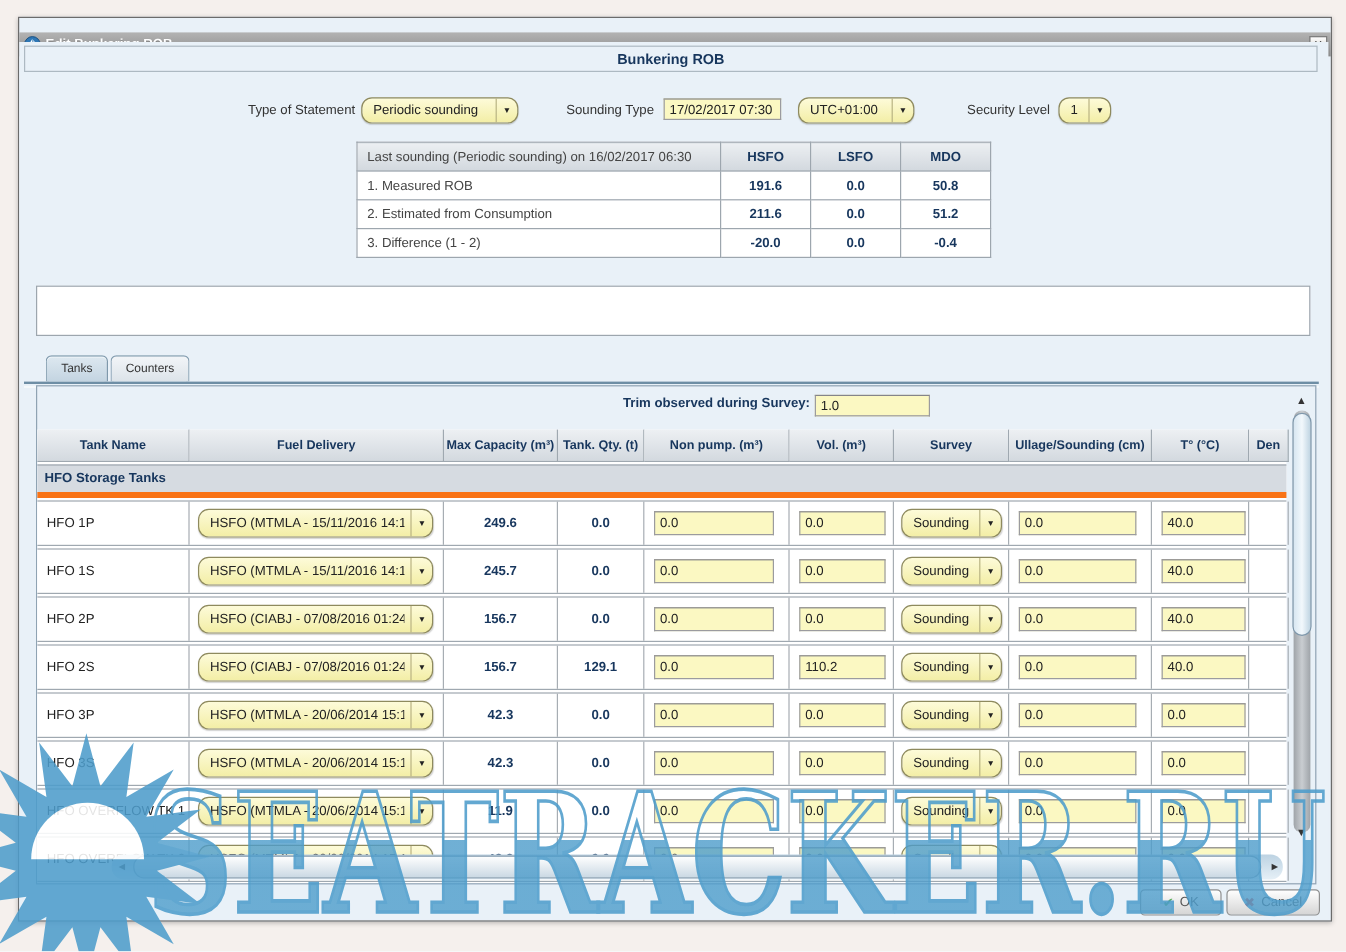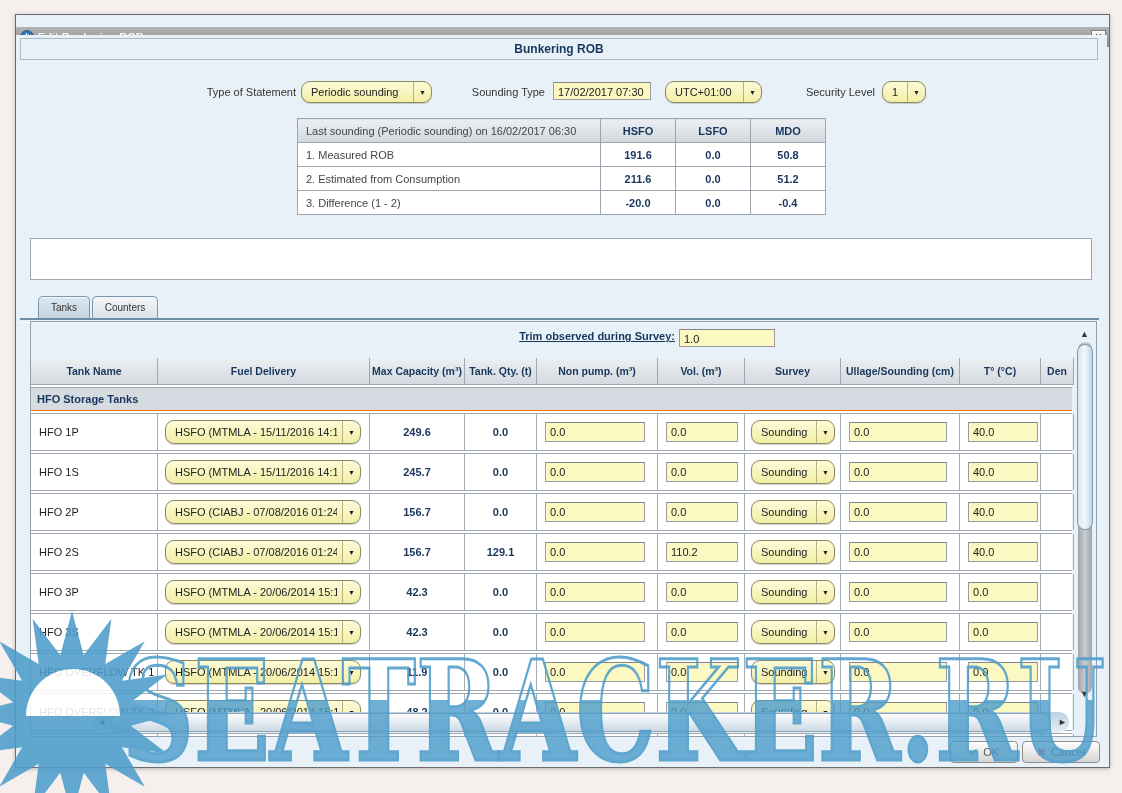--- a/index.html
+++ b/index.html
@@ -42,29 +42,29 @@
   .tab{position:absolute;top:261px;height:22px;border:1px solid #7E98AB;border-bottom:none;
        border-radius:5px 5px 0 0;display:flex;align-items:center;justify-content:center;
        font-size:10px;color:#333;cursor:default;box-sizing:border-box;}
   .tab.active{background:linear-gradient(#DDE8F0,#C3D4E1);font-weight:normal;box-shadow:inset 0 1px 0 #F4F9FC;}
   .tab.inactive{background:linear-gradient(#F2F5F8,#DCE3E9);}
   .tab-underline{position:absolute;left:4px;top:283px;width:1079px;height:2px;
                  border-top:2px solid #6E8EA5;border-bottom:1px solid #FDFEFE;}
   
   .tabpanel{position:absolute;left:14px;top:286px;width:1067px;height:416px;border:1px solid #8FA3B3;
             background:#E9F1F8;box-sizing:border-box;overflow:hidden;}
-  .trim-label{position:absolute;left:384px;top:8px;width:260px;text-align:right;font-weight:bold;color:#17365D;text-decoration:underline;}
+  .trim-label{position:absolute;left:384px;top:8px;width:260px;text-align:right;font-weight:bold;color:#17365D;}
   .table-underlay{position:absolute;left:0;top:36px;width:1041px;bottom:0;background:#FFF;}
   .tank-table{position:absolute;left:0;top:36px;width:1041px;--cols:127px 212px 95px 72px 121px 87px 96px 119px 81px 33px;}
   .thead,.trow,.sectionrow{display:grid;grid-template-columns:var(--cols);}
   .thead{height:27px;text-align:center;}
   .thead .hcell{background:linear-gradient(#EDF0F3,#D3D9DF);border-right:1px solid #9FA8B0;border-bottom:1px solid #9FA8B0;
         color:#17365D;font-weight:bold;font-size:10.5px;display:flex;align-items:center;justify-content:center;
         white-space:nowrap;overflow:hidden;}
-  .sectionrow{margin-top:2px;height:22px;border-top:1px solid #9FA8B0;border-bottom:1px solid #f97316;background:#D6DBE1;}
+  .sectionrow{margin-top:2px;height:22px;border-top:1px solid #9FA8B0;border-bottom:5px solid #f97316;background:#D6DBE1;}
   .sectionrow .scell{grid-column:1 / -1;display:flex;align-items:center;padding-left:6px;
         color:#17365D;font-weight:bold;font-size:11px;}
   .trow{margin-top:2px;height:36px;border-top:1px solid #9FA8B0;border-bottom:1px solid #9FA8B0;background:#FFF;}
   .tcell{border-right:1px solid #A7ADB3;display:flex;align-items:center;overflow:hidden;}
   .tcell.name{padding-left:8px;color:#222;}
   .tcell.num{justify-content:center;color:#17365D;font-weight:bold;}
   .fuel-combo{width:196px;height:24px;margin-left:7px;}
   .survey-combo{width:84px;height:24px;margin-left:6px;}
   .cell-field{margin-left:8px;}
   

